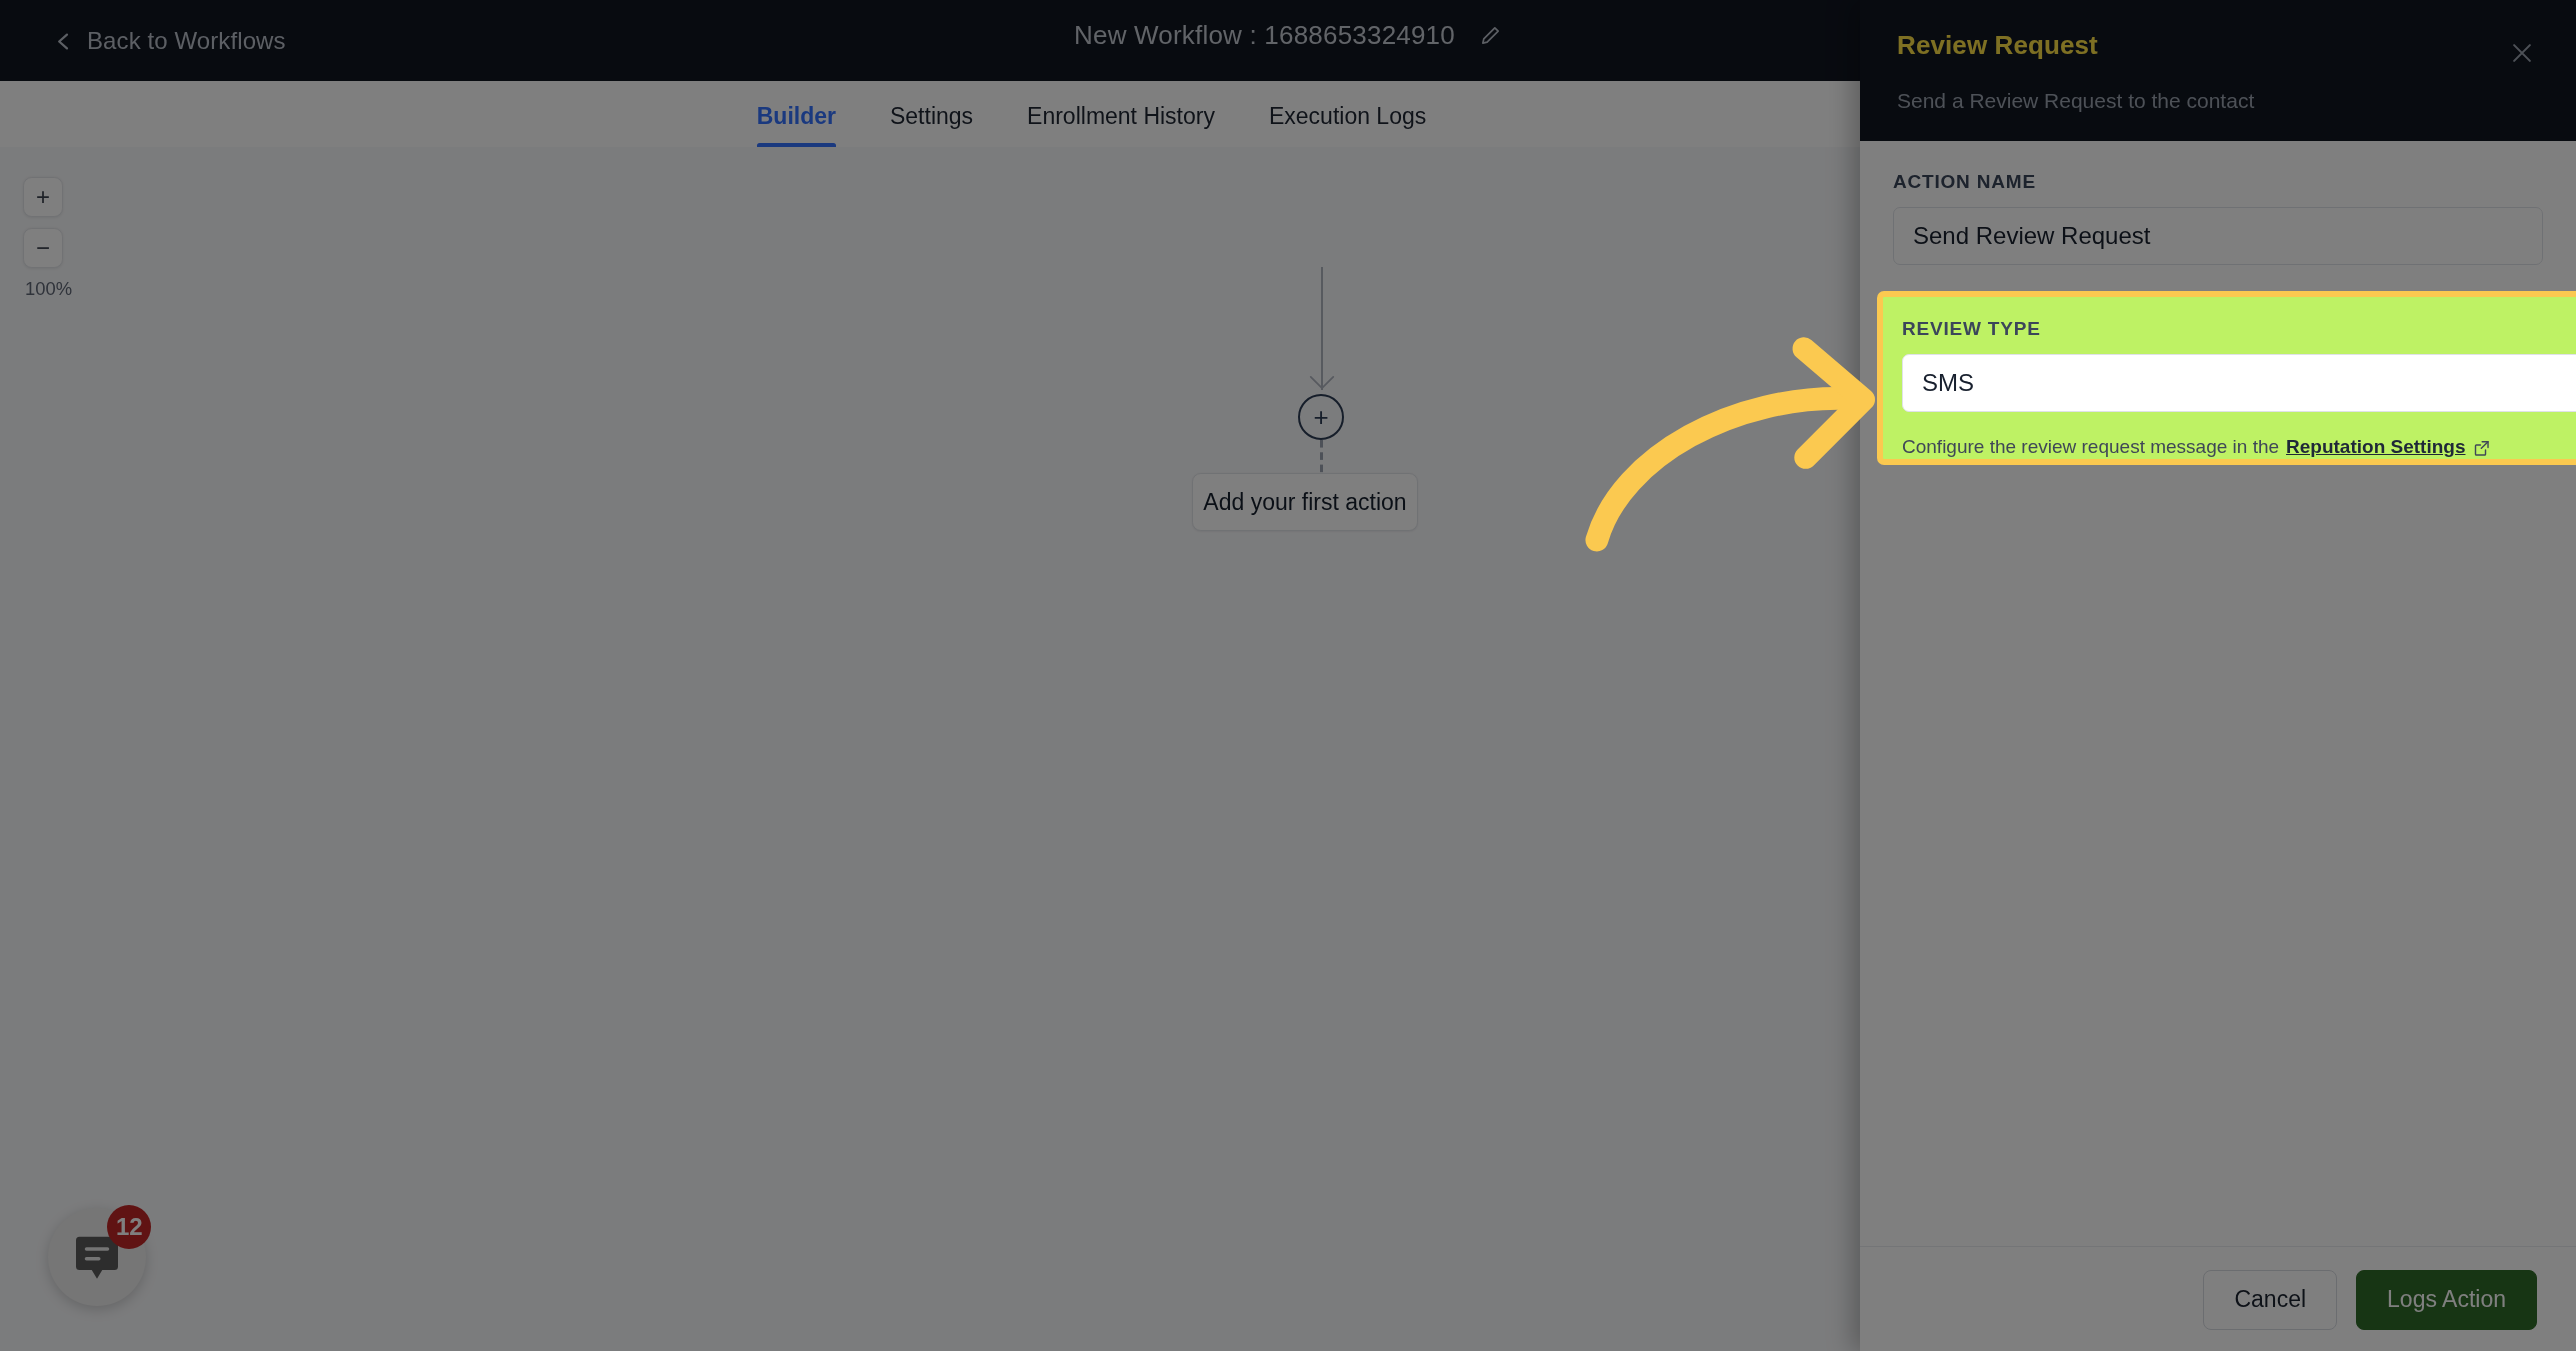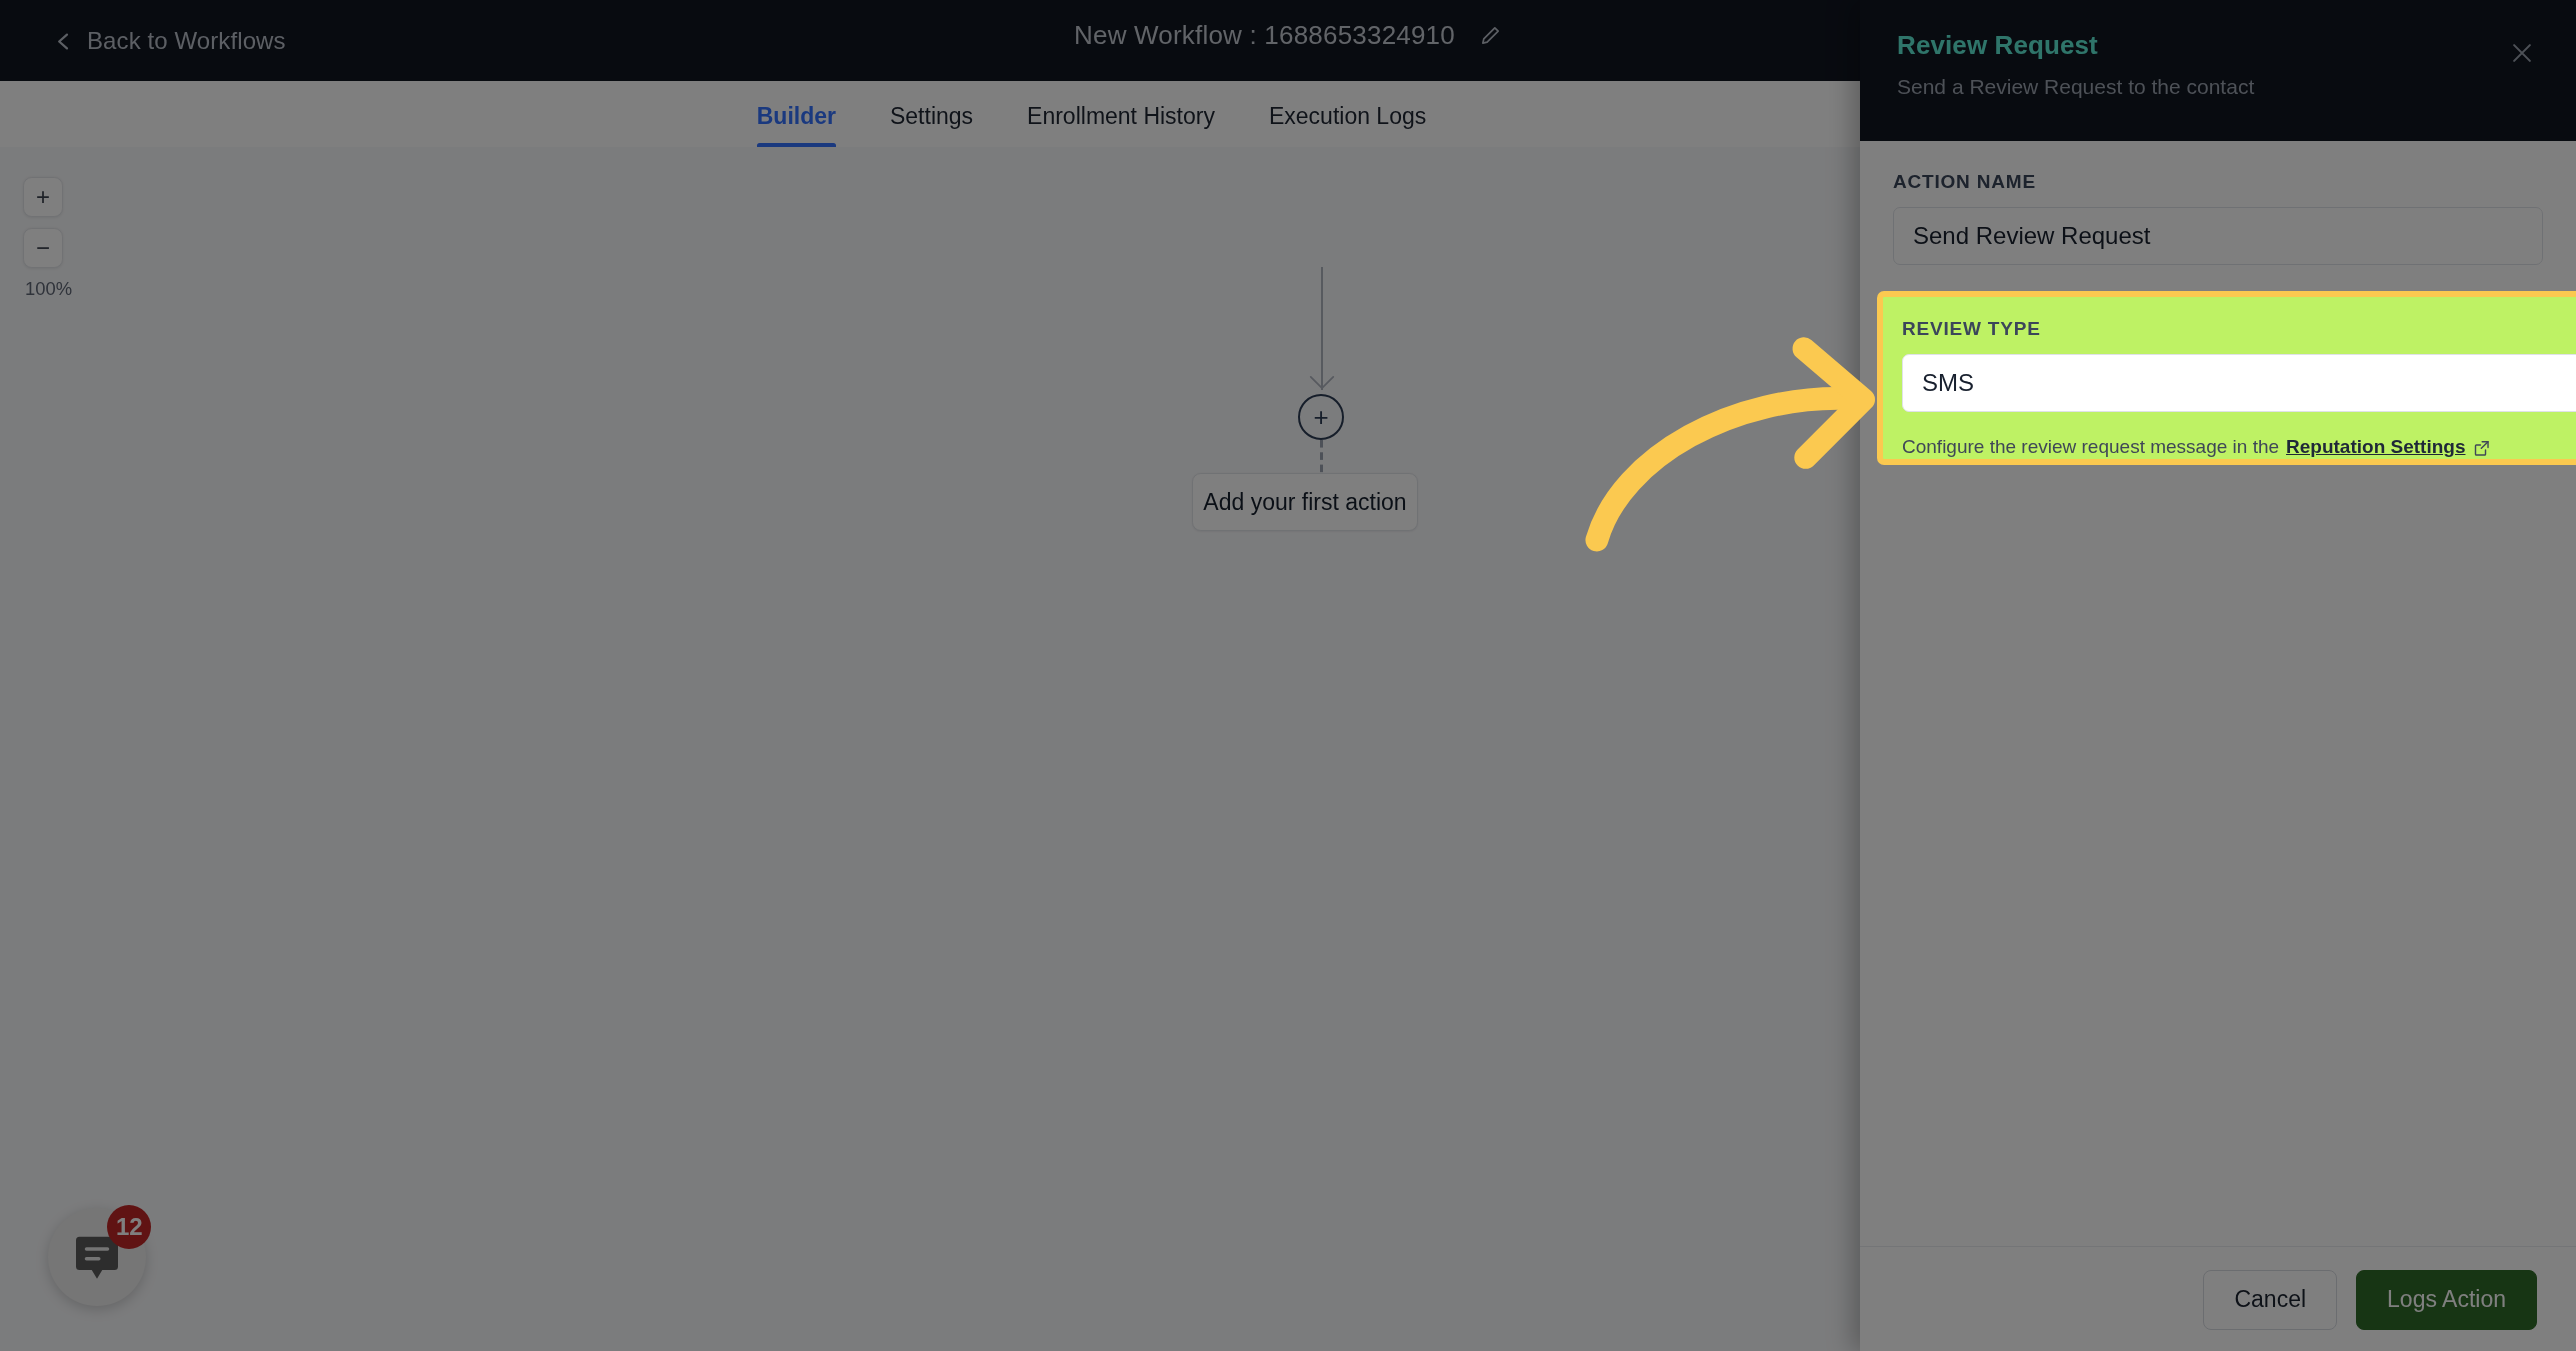--- a/index.html
+++ b/index.html
@@ -123,22 +123,22 @@
 
   
   .panel {
     position:absolute; right:0; top:0; width:716px; height:1352px;
     background:#ffffff; box-shadow:-7px 0 24.5px rgba(0,0,0,.28);
     display:flex; flex-direction:column;
   }
   .panel-header {
     height:141px; background:#111621; padding:30px 37px 0 37px; position:relative;
   }
-  .panel-title { color:#5eead4; font-size:26px; font-weight:600; letter-spacing:0.1px; }
-  .panel-subtitle { color:#9aa2ae; font-size:21px; margin-top:14px; }
+  .panel-title { color:#fde047; font-size:26px; font-weight:600; letter-spacing:0.1px; }
+  .panel-subtitle { color:#9aa2ae; font-size:21px; margin-top:28px; }
   .panel-close {
     position:absolute; right:37px; top:35px; width:35px; height:35px;
     display:flex; align-items:center; justify-content:center; cursor:pointer;
   }
   .panel-body { flex:1; padding:30px 33px 0 33px; overflow:hidden; }
 
   .field-label {
     font-size:19px; font-weight:700; letter-spacing:0.8px; color:#3b465a;
     text-transform:uppercase;
   }

